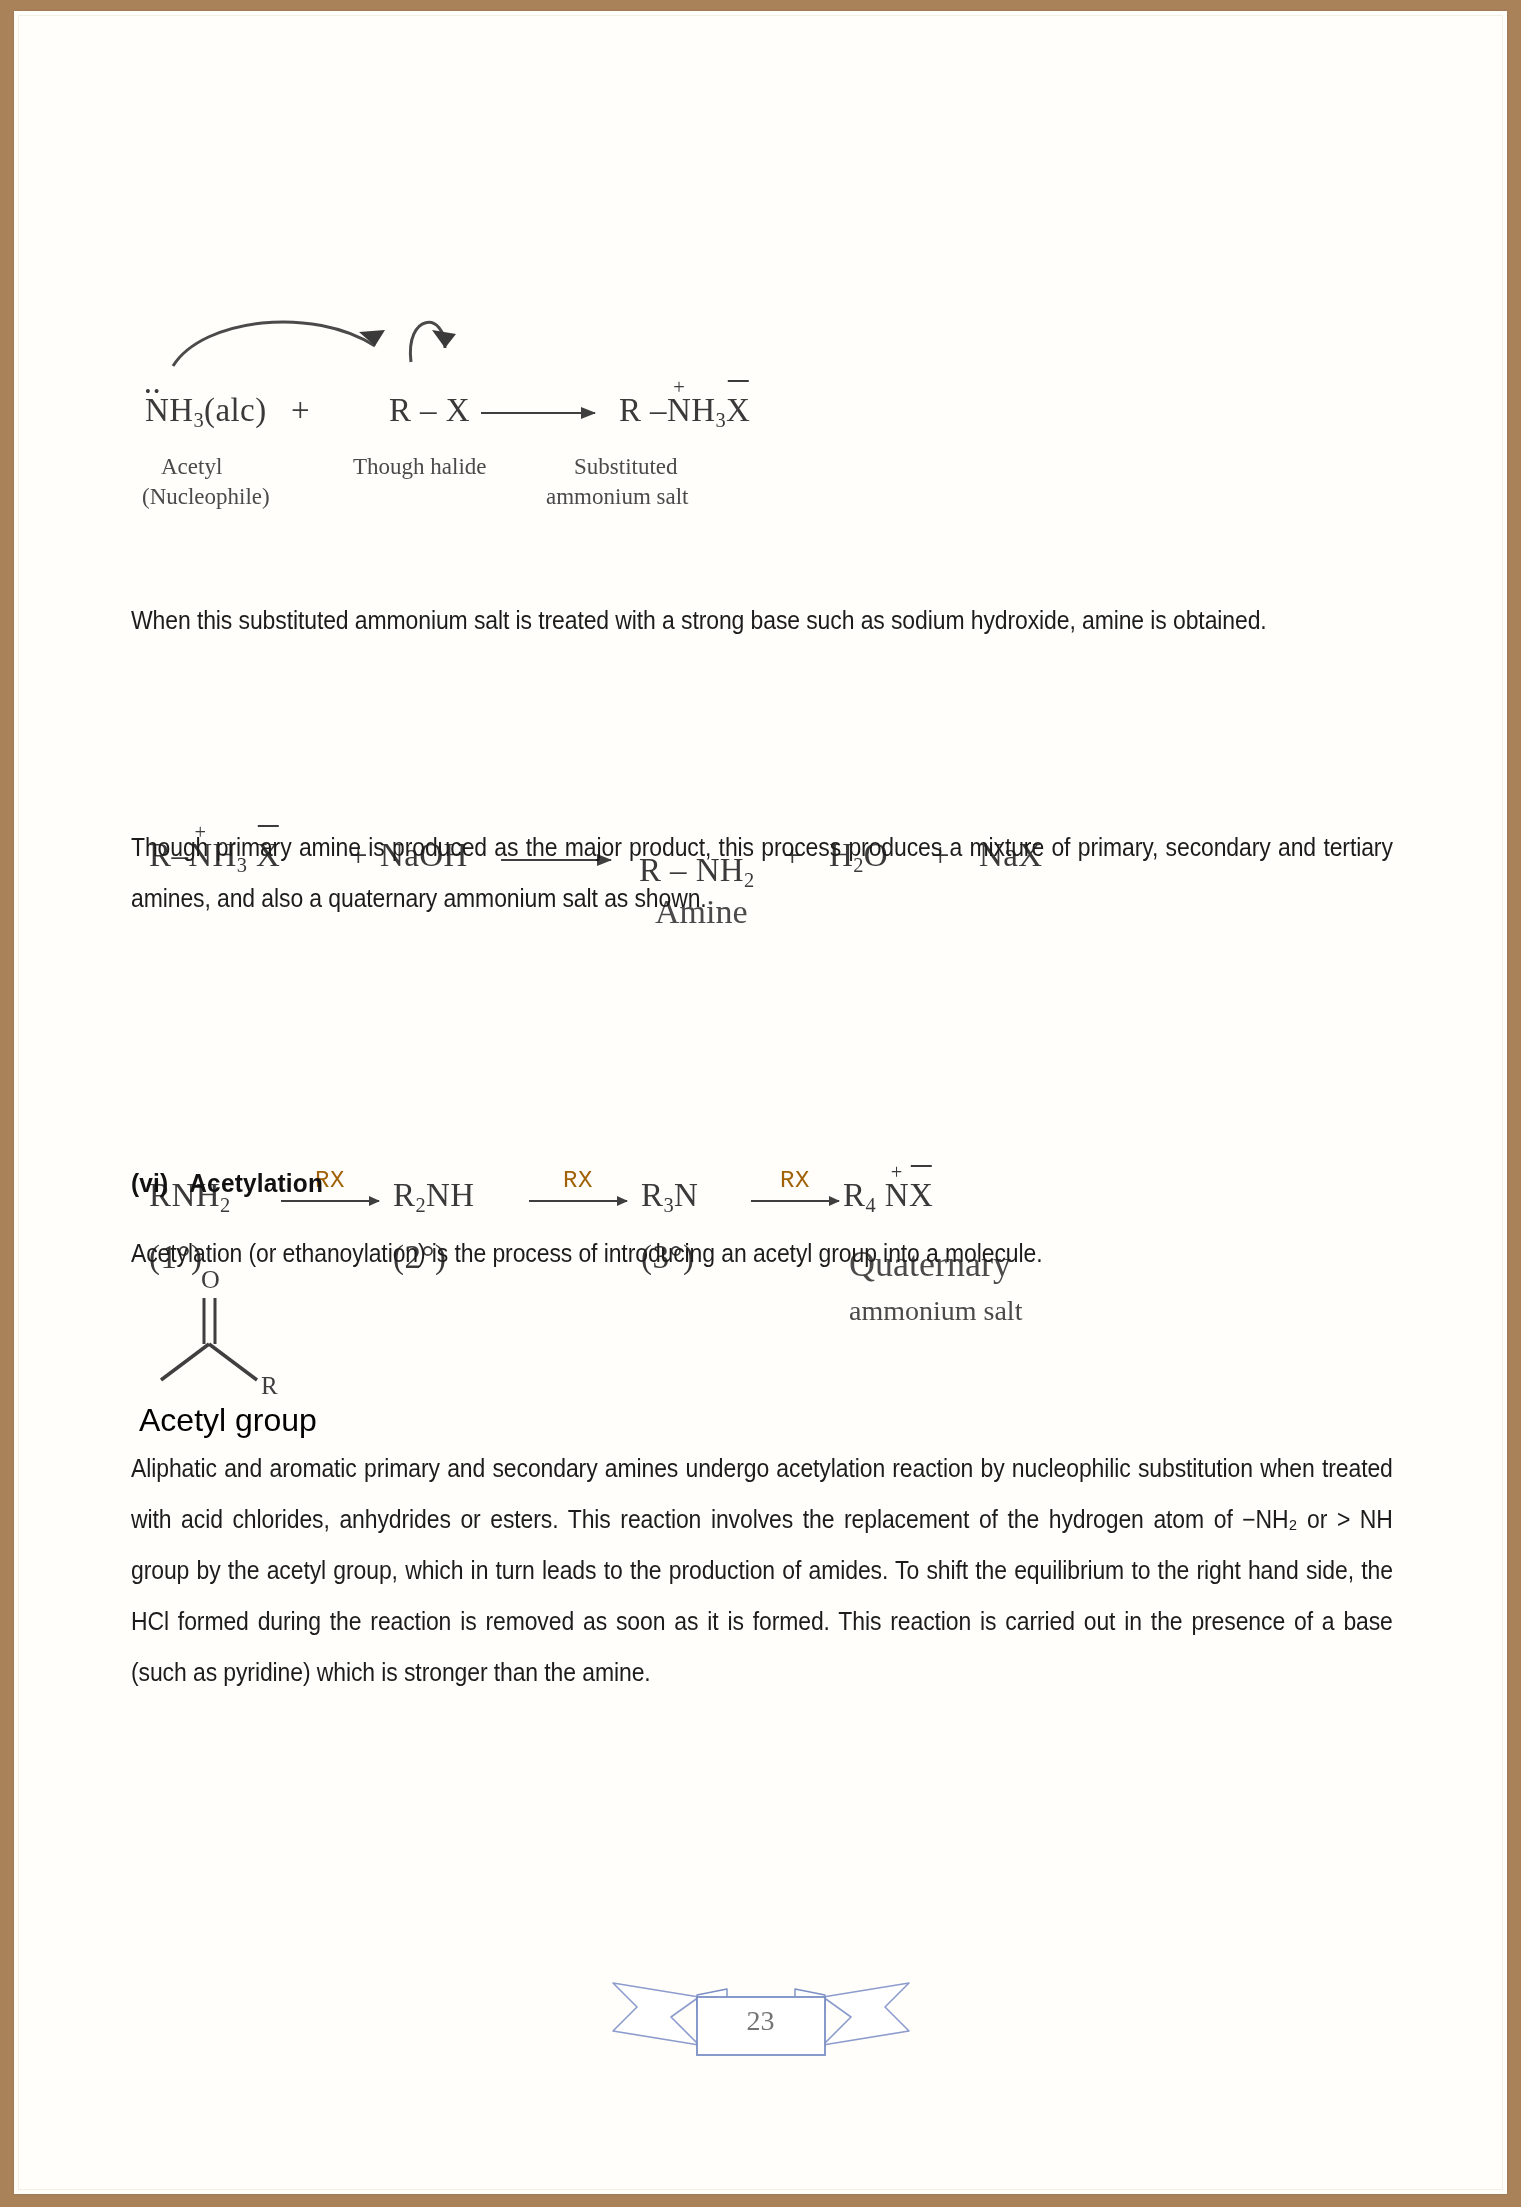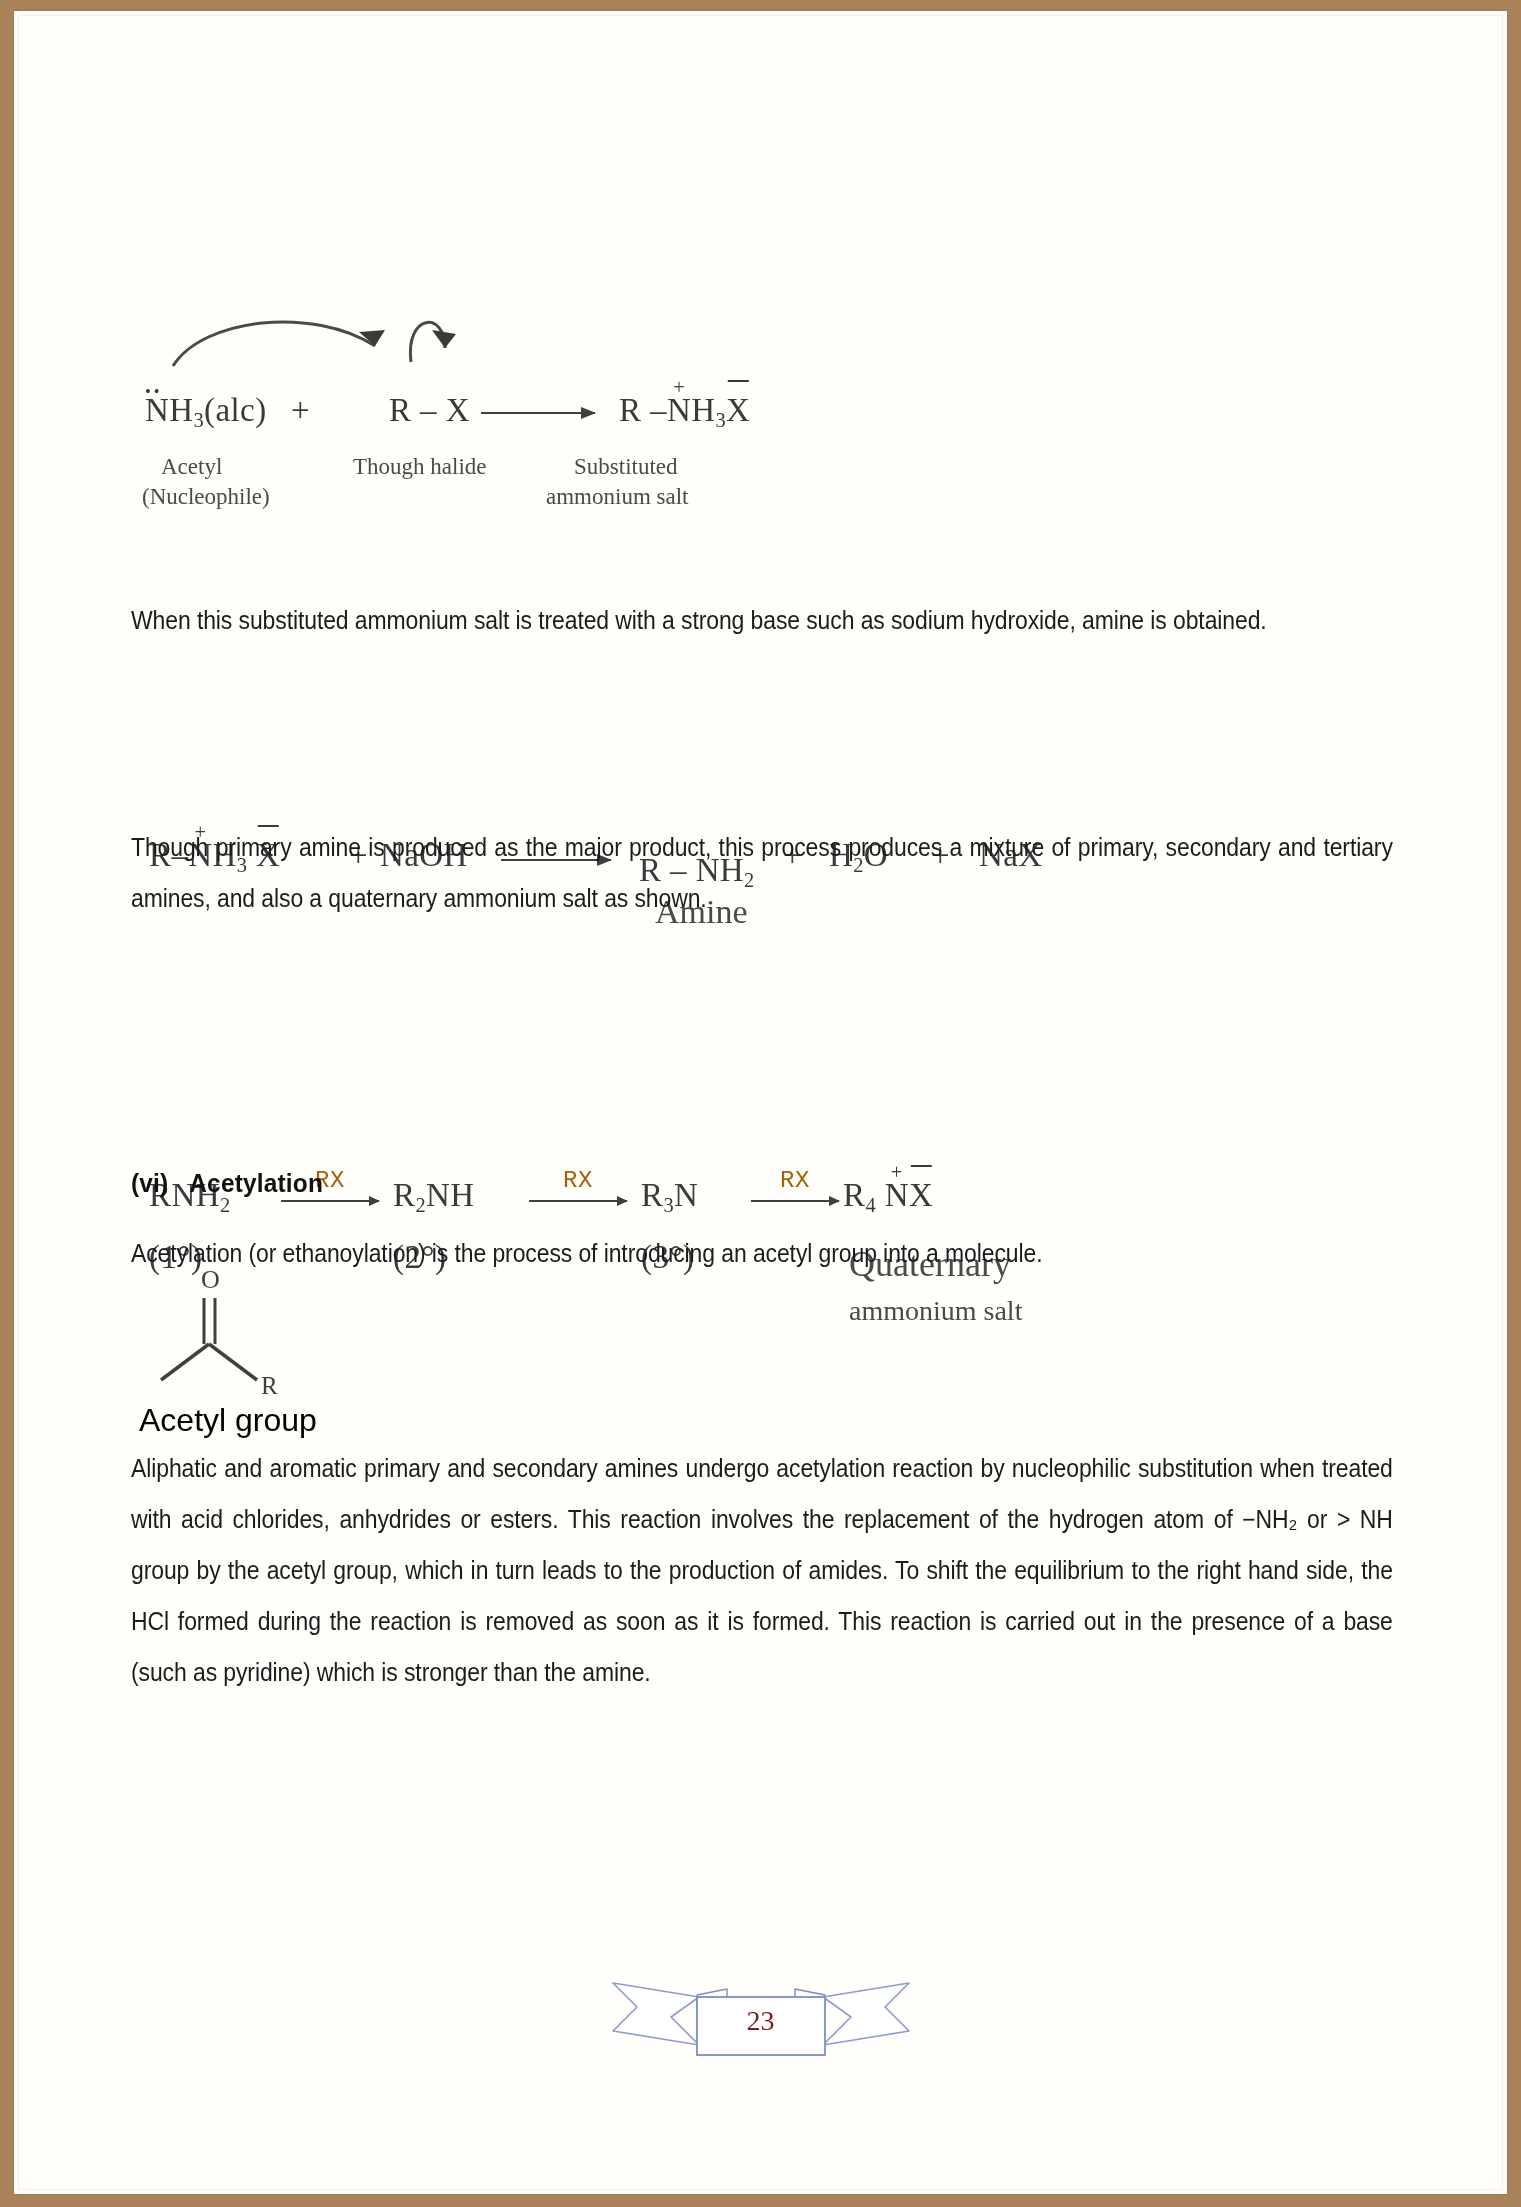--- a/index.html
+++ b/index.html
@@ -177,21 +177,21 @@
     height: 96px;
   }
   #ribbon .num {
     position: absolute;
     left: 0;
     right: 0;
     top: 44px;
     text-align: center;
     font-family: "Liberation Serif", serif;
     font-size: 28px;
-    color: #7f1d1d;
+    color: #737373;
   }
 </style>
 </head>
 <body>
 
 <div id="page-frame"></div>
 <div id="page-frame-inner"></div>
 <div id="page-frame-edge"></div>
 
 <div id="content">

